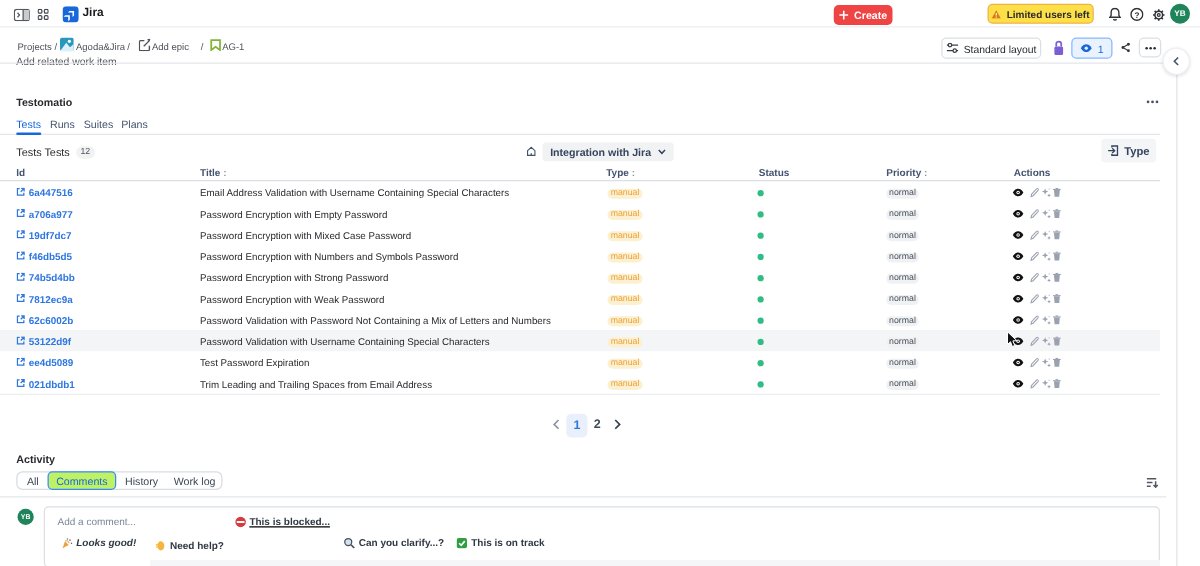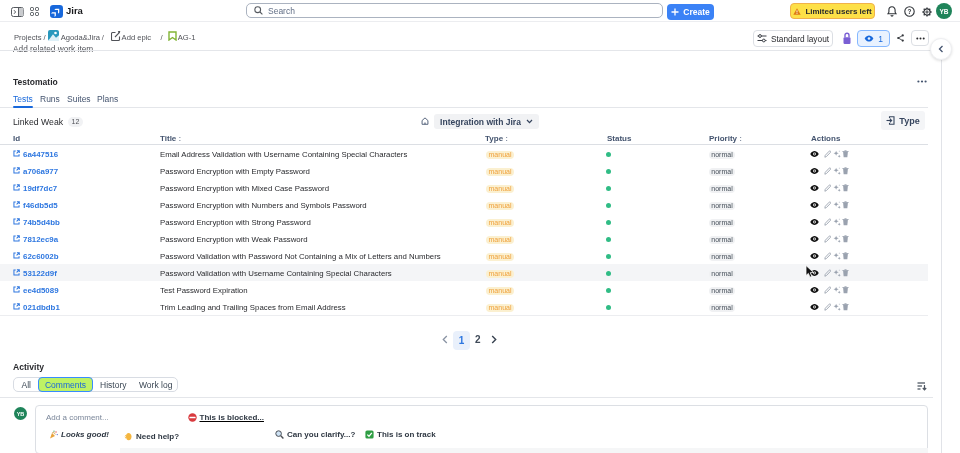--- a/index.html
+++ b/index.html
@@ -30,29 +30,22 @@
 
 <svg class="abs" style="left:50px;top:5px;" width="13" height="13" viewBox="0 0 13 13">
   <rect x="0" y="0" width="13" height="13" rx="3.2" fill="#1868DB"></rect>
   <g fill="#fff">
     <path transform="translate(8.2,4.8) rotate(45)" d="M-2.6 1.1 L0 -1.5 L2.6 1.1 L2.6 2.9 L0 0.3 L-2.6 2.9 Z"></path>
     <path transform="translate(4.8,8.2) rotate(45)" d="M-2.6 1.1 L0 -1.5 L2.6 1.1 L2.6 2.9 L0 0.3 L-2.6 2.9 Z"></path>
   </g>
 </svg>
 <div class="abs" style="left:66px;top:4.5px;font-size:9.5px;font-weight:bold;color:#18191c;">Jira</div>
 
-<div class="abs flex" style="left:246px;top:3px;width:417px;height:15px;border:1px solid #ABB3C0;border-radius:5px;background:#fff;">
-  <svg style="margin-left:7px;" width="9" height="9" viewBox="0 0 9 9">
-        <circle cx="3.7" cy="3.7" r="2.9" fill="none" stroke="#55595f" stroke-width="1.1"></circle>
-        <line x1="6" y1="6" x2="8.4" y2="8.4" stroke="#55595f" stroke-width="1.1"></line>
-      </svg>
-  <span style="margin-left:5px;font-size:8.5px;color:#626F86;">Search</span>
-</div>
-
-<div class="abs flex" style="left:667px;top:4px;width:47px;height:16px;background:#3b82f6;border-radius:4px;justify-content:center;">
+
+<div class="abs flex" style="left:667px;top:4px;width:47px;height:16px;background:#ef4444;border-radius:4px;justify-content:center;">
   <svg width="8" height="8" viewBox="0 0 8 8">
         <path d="M4 0.5 V7.5 M0.5 4 H7.5" stroke="#fff" stroke-width="1.3"></path>
       </svg>
   <span style="margin-left:4px;color:#fff;font-size:8.5px;font-weight:bold;">Create</span>
 </div>
 
 <div class="abs flex" style="left:790px;top:3px;width:85px;height:16px;border:1px solid #F0B14A;border-radius:4px;justify-content:center;background:#fde047;">
   <svg width="8" height="7" viewBox="0 0 9 8">
         <path d="M4.5 0.3 L8.7 7.7 H0.3 Z" fill="#DD7A12"></path>
         <rect x="4" y="2.7" width="1" height="2.4" fill="#fff"></rect>
@@ -163,21 +156,21 @@
     </svg>
 
 <div class="abs" style="left:0;top:107px;width:928px;height:1px;background:#E4E6EA;"></div>
 <div class="abs" style="left:13px;top:94px;font-size:8.5px;color:#1868DB;">Tests</div>
 <div class="abs" style="left:13px;top:105.5px;width:19.5px;height:2px;background:#1868DB;border-radius:1px;"></div>
 <div class="abs" style="left:40px;top:94px;font-size:8.5px;color:#44546F;">Runs</div>
 <div class="abs" style="left:67px;top:94px;font-size:8.5px;color:#44546F;">Suites</div>
 <div class="abs" style="left:97px;top:94px;font-size:8.5px;color:#44546F;">Plans</div>
 
 <div class="abs flex" style="left:13px;top:115px;height:13px;">
-  <span style="font-size:8.7px;color:#292A2E;">Linked Weak</span>
+  <span style="font-size:8.7px;color:#292A2E;">Tests Tests</span>
   <span class="flex" style="margin-left:5px;background:#F1F2F4;border-radius:6px;height:10px;padding:0 3.5px;font-size:7px;color:#505258;justify-content:center;">12</span>
 </div>
 <svg class="abs" style="left:420.5px;top:117px;" width="8" height="8" viewBox="0 0 9 9">
       <path d="M1.2 4 L4.5 1 L7.8 4 V8.2 H1.2 Z" fill="none" stroke="#44546F" stroke-width="1"></path>
       <line x1="4.5" y1="6.2" x2="4.5" y2="8.2" stroke="#44546F" stroke-width="1.2"></line>
     </svg>
 <div class="abs flex" style="left:434px;top:114px;width:105px;height:15px;background:#F1F2F4;border-radius:3px;justify-content:center;">
   <span style="font-size:8.5px;color:#36455E;font-weight:bold;">Integration with Jira</span>
   <svg style="margin-left:5px;" width="7" height="5" viewBox="0 0 7 5">
         <path d="M1 1 L3.5 3.7 L6 1" fill="none" stroke="#36455E" stroke-width="1.2"></path>

